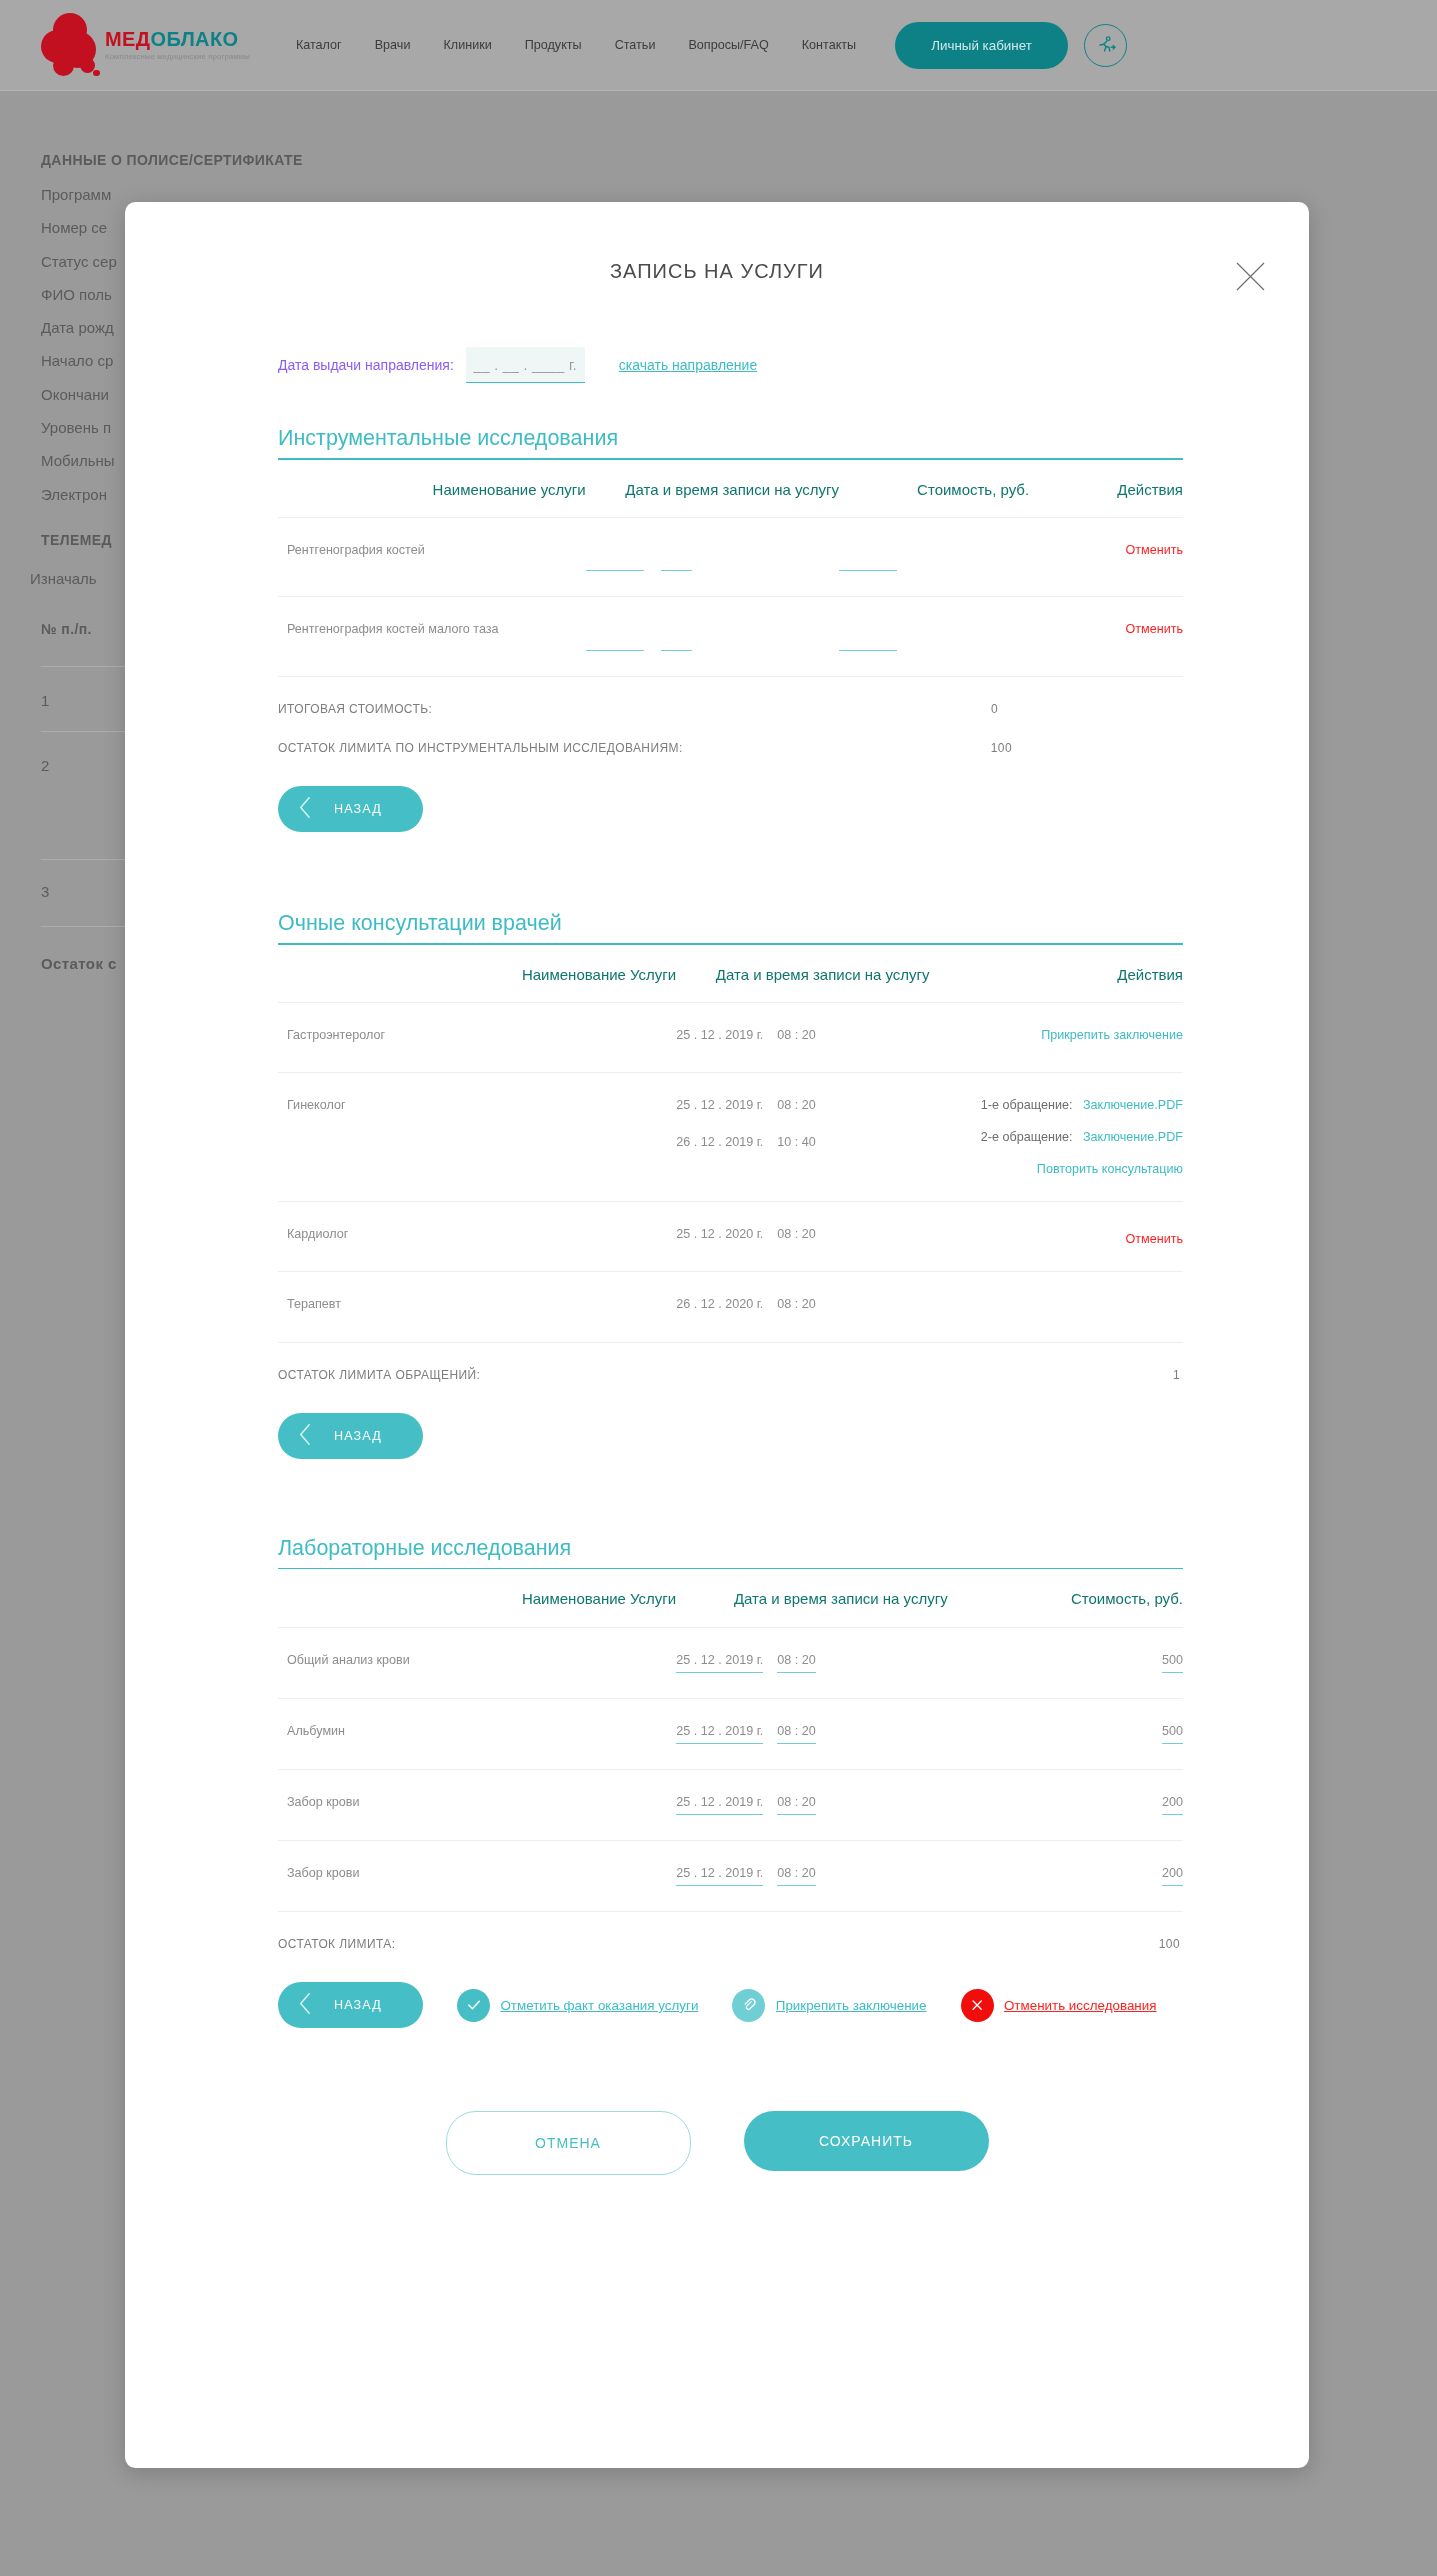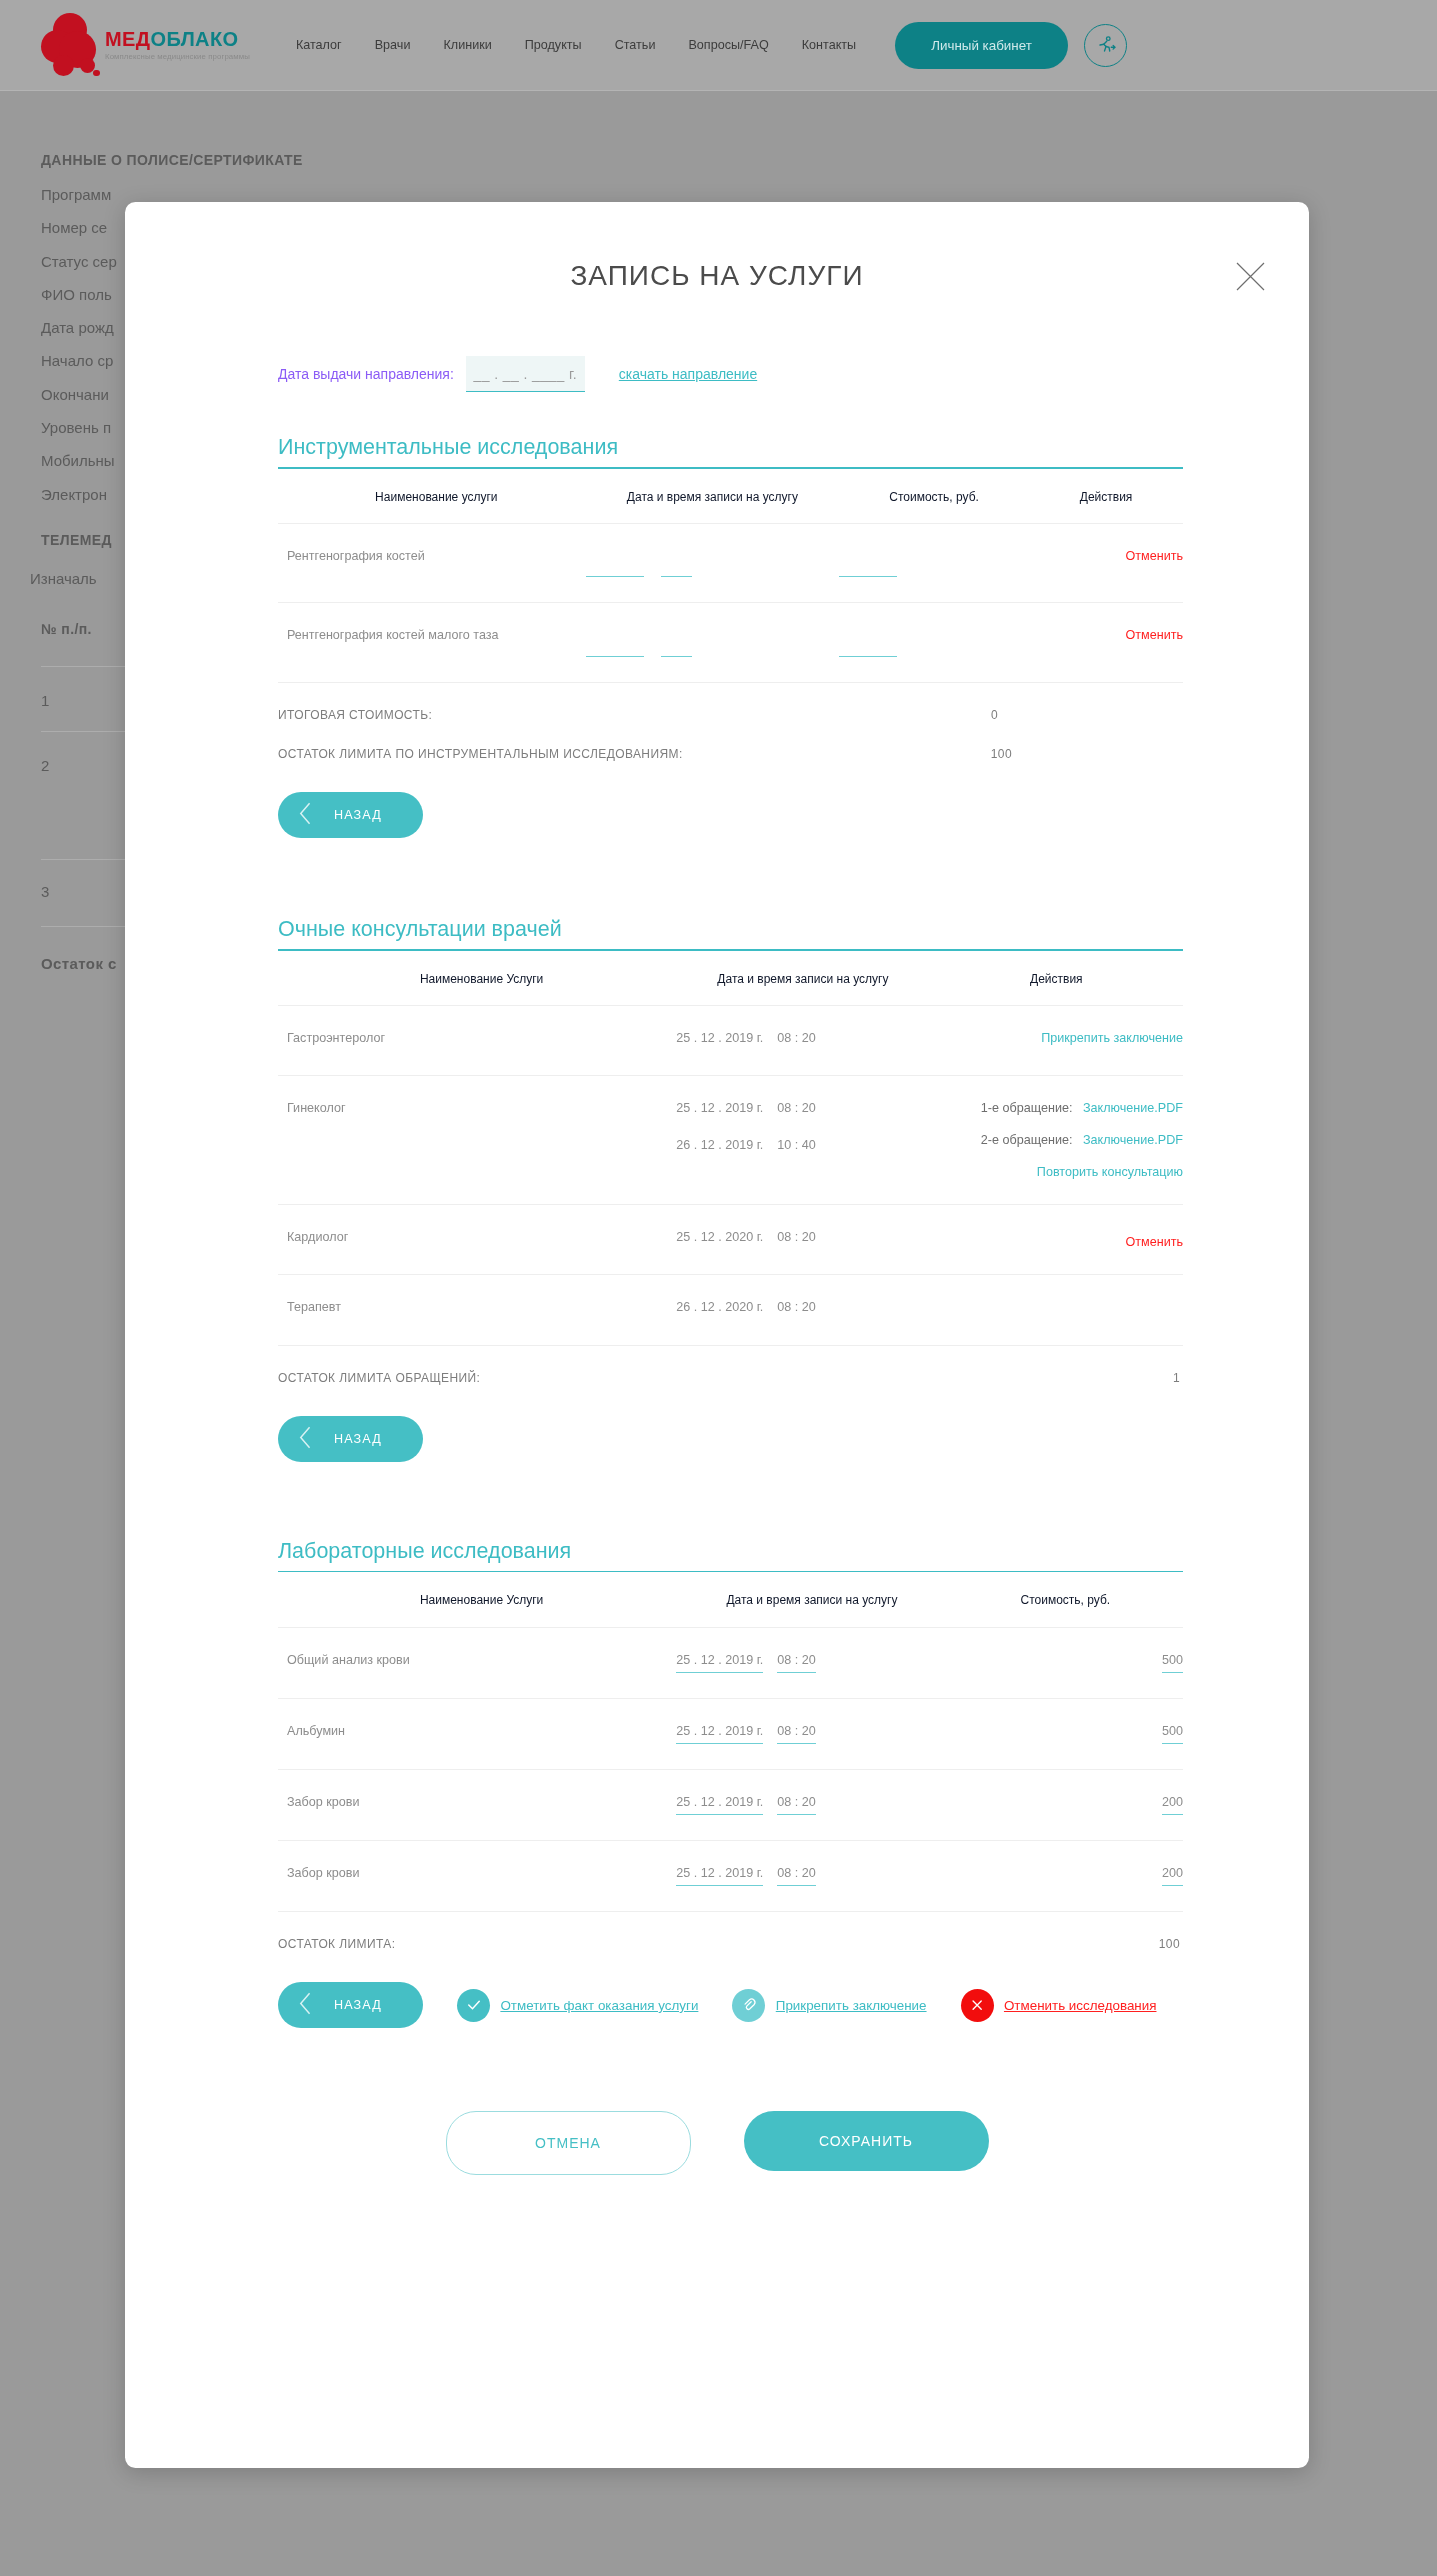--- a/index.html
+++ b/index.html
@@ -57,21 +57,21 @@
   .bg-line{ position:absolute; height:0.7px; background:#adadad; left:41px; width:223px;}
 
   
   .modal{
     position:absolute; left:125px; top:202px; width:1184px; height:2266px;
     background:#fff; border-radius:10.4px;
     box-shadow:0 4.5px 22px rgba(0,0,0,.18);
     overflow:hidden;
   }
   .modal-title{
-    text-align:center; font-size:28px; letter-spacing:1px; color:#4b4b4b;
+    text-align:center; font-size:20px; letter-spacing:1px; color:#4b4b4b;
     margin-top:58px; font-weight:normal;
   }
   .close-x{
     position:absolute; right:39px; top:55px; width:39px; height:39px; cursor:pointer;
   }
   .inner{ padding:0 37px 0 37px; }
 
   
   .dir-row{ display:flex; align-items:center; margin-top:64px; padding-left:116px;}
   .dir-label{ font-size:14px; color:#8b5cf6; }
@@ -88,21 +88,21 @@
 
   
   .section{ margin-top:43px; padding-left:116px; padding-right:89px;}
   .section-title{
     font-size:21.5px; color:#3dbcc4; font-weight:normal; margin:0 0 7.4px 0;
   }
   .section-rule{ height:1.5px; background:#3dbcc4; width:100%; }
 
   table.t{ width:100%; border-collapse:collapse; margin-top:21px;}
   table.t th{
-    font-weight:normal; font-size:12px; color:#0f172a; text-align:center;
+    font-weight:normal; font-size:15px; color:#0f766e; text-align:right;
     padding:0 0 19.3px 0; vertical-align:bottom; white-space:nowrap;
   }
   table.t td{
     font-size:12.6px; color:#8d8d8d; border-top:0.7px solid #eeeeee;
     padding:25px 0 25px 0; vertical-align:top;
   }
   .c-right{ text-align:right; }
   .svc{ padding-left:9px !important; }
 
   .blank{

